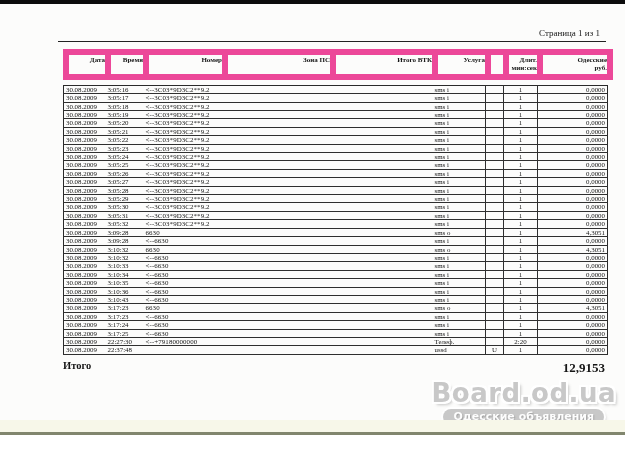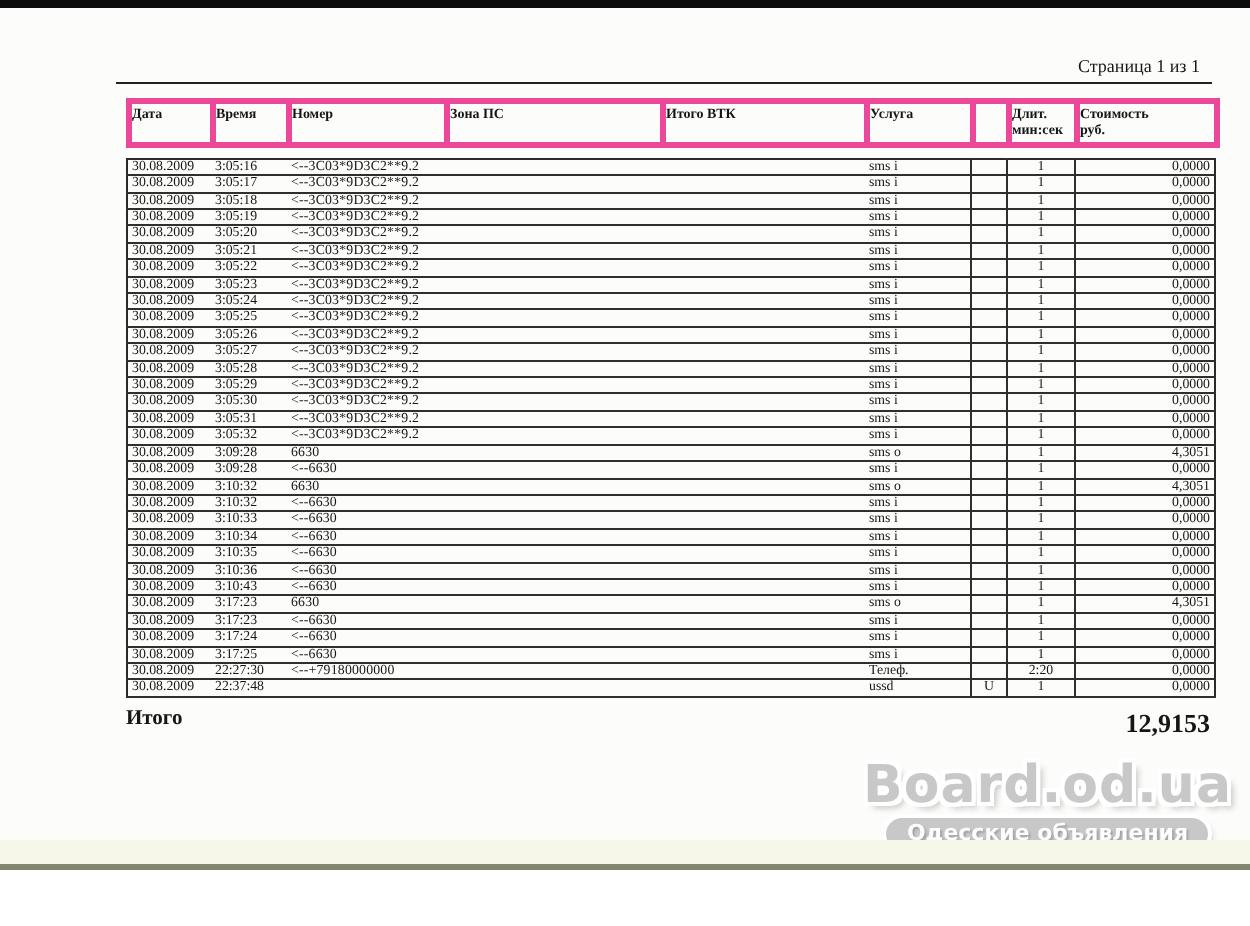--- a/index.html
+++ b/index.html
@@ -12,21 +12,21 @@
   .page-label{margin-top:24px;text-align:right;font-size:9px;padding-right:6px;}
   .header-rule{border:none;border-top:1px solid #222;margin:3px 0 0 0;}
   .title{margin-top:6px;text-align:center;font-weight:bold;font-size:13.5px;}
   .subtitle{margin-top:3px;text-align:center;font-size:10.5px;}
   .subscriber-row{display:flex;justify-content:space-between;align-items:baseline;
                   margin-top:5px;padding-left:5px;font-size:10.5px;}
   .sub-pair{white-space:nowrap;}
   .sub-value{font-weight:bold;font-size:11.5px;margin-left:6px;letter-spacing:0.2px;}
   table{border-collapse:collapse;table-layout:fixed;width:544px;margin-left:5px;}
   .header-table{margin-top:2px;}
-  .header-table th{border:3px solid #ec4899;font-size:7px;font-weight:bold;text-align:left;
+  .header-table th{border:6px solid #ec4899;font-size:7px;font-weight:bold;text-align:right;
                    padding:1px 0;vertical-align:top;line-height:1.2;white-space:pre-line;}
   .body-table{margin-top:5px;border:1px solid #2a2a2a;}
   .body-table td{font-size:6.9px;height:7.3px;line-height:7.4px;padding:0 2px;
                  border-bottom:1px solid #2f2f2f;white-space:nowrap;overflow:hidden;}
   td.c-date{padding-left:2px;}
   td.c-num{letter-spacing:0.1px;}
   td.c-flag{border-left:1px solid #2f2f2f;text-align:center;}
   td.c-dur{border-left:1px solid #2f2f2f;text-align:center;}
   td.c-cost{border-left:1px solid #2f2f2f;text-align:right;}
   .total-row{display:flex;justify-content:space-between;width:544px;margin:5px 0 0 5px;
@@ -75,21 +75,21 @@
           <tr>
         <th>Дата</th>
         <th>Время</th>
         <th>Номер</th>
         <th>Зона ПС</th>
         <th>Итого ВТК</th>
         <th>Услуга</th>
         <th></th>
         <th>Длит.
 мин:сек</th>
-        <th>Стоимость
+        <th>Одесские
 руб.</th>
       </tr>
     </tbody>
       </table>
 
     <table class="body-table">
       <colgroup>
         <col style="width:42px">
           <col style="width:38px">
           <col style="width:79px">

